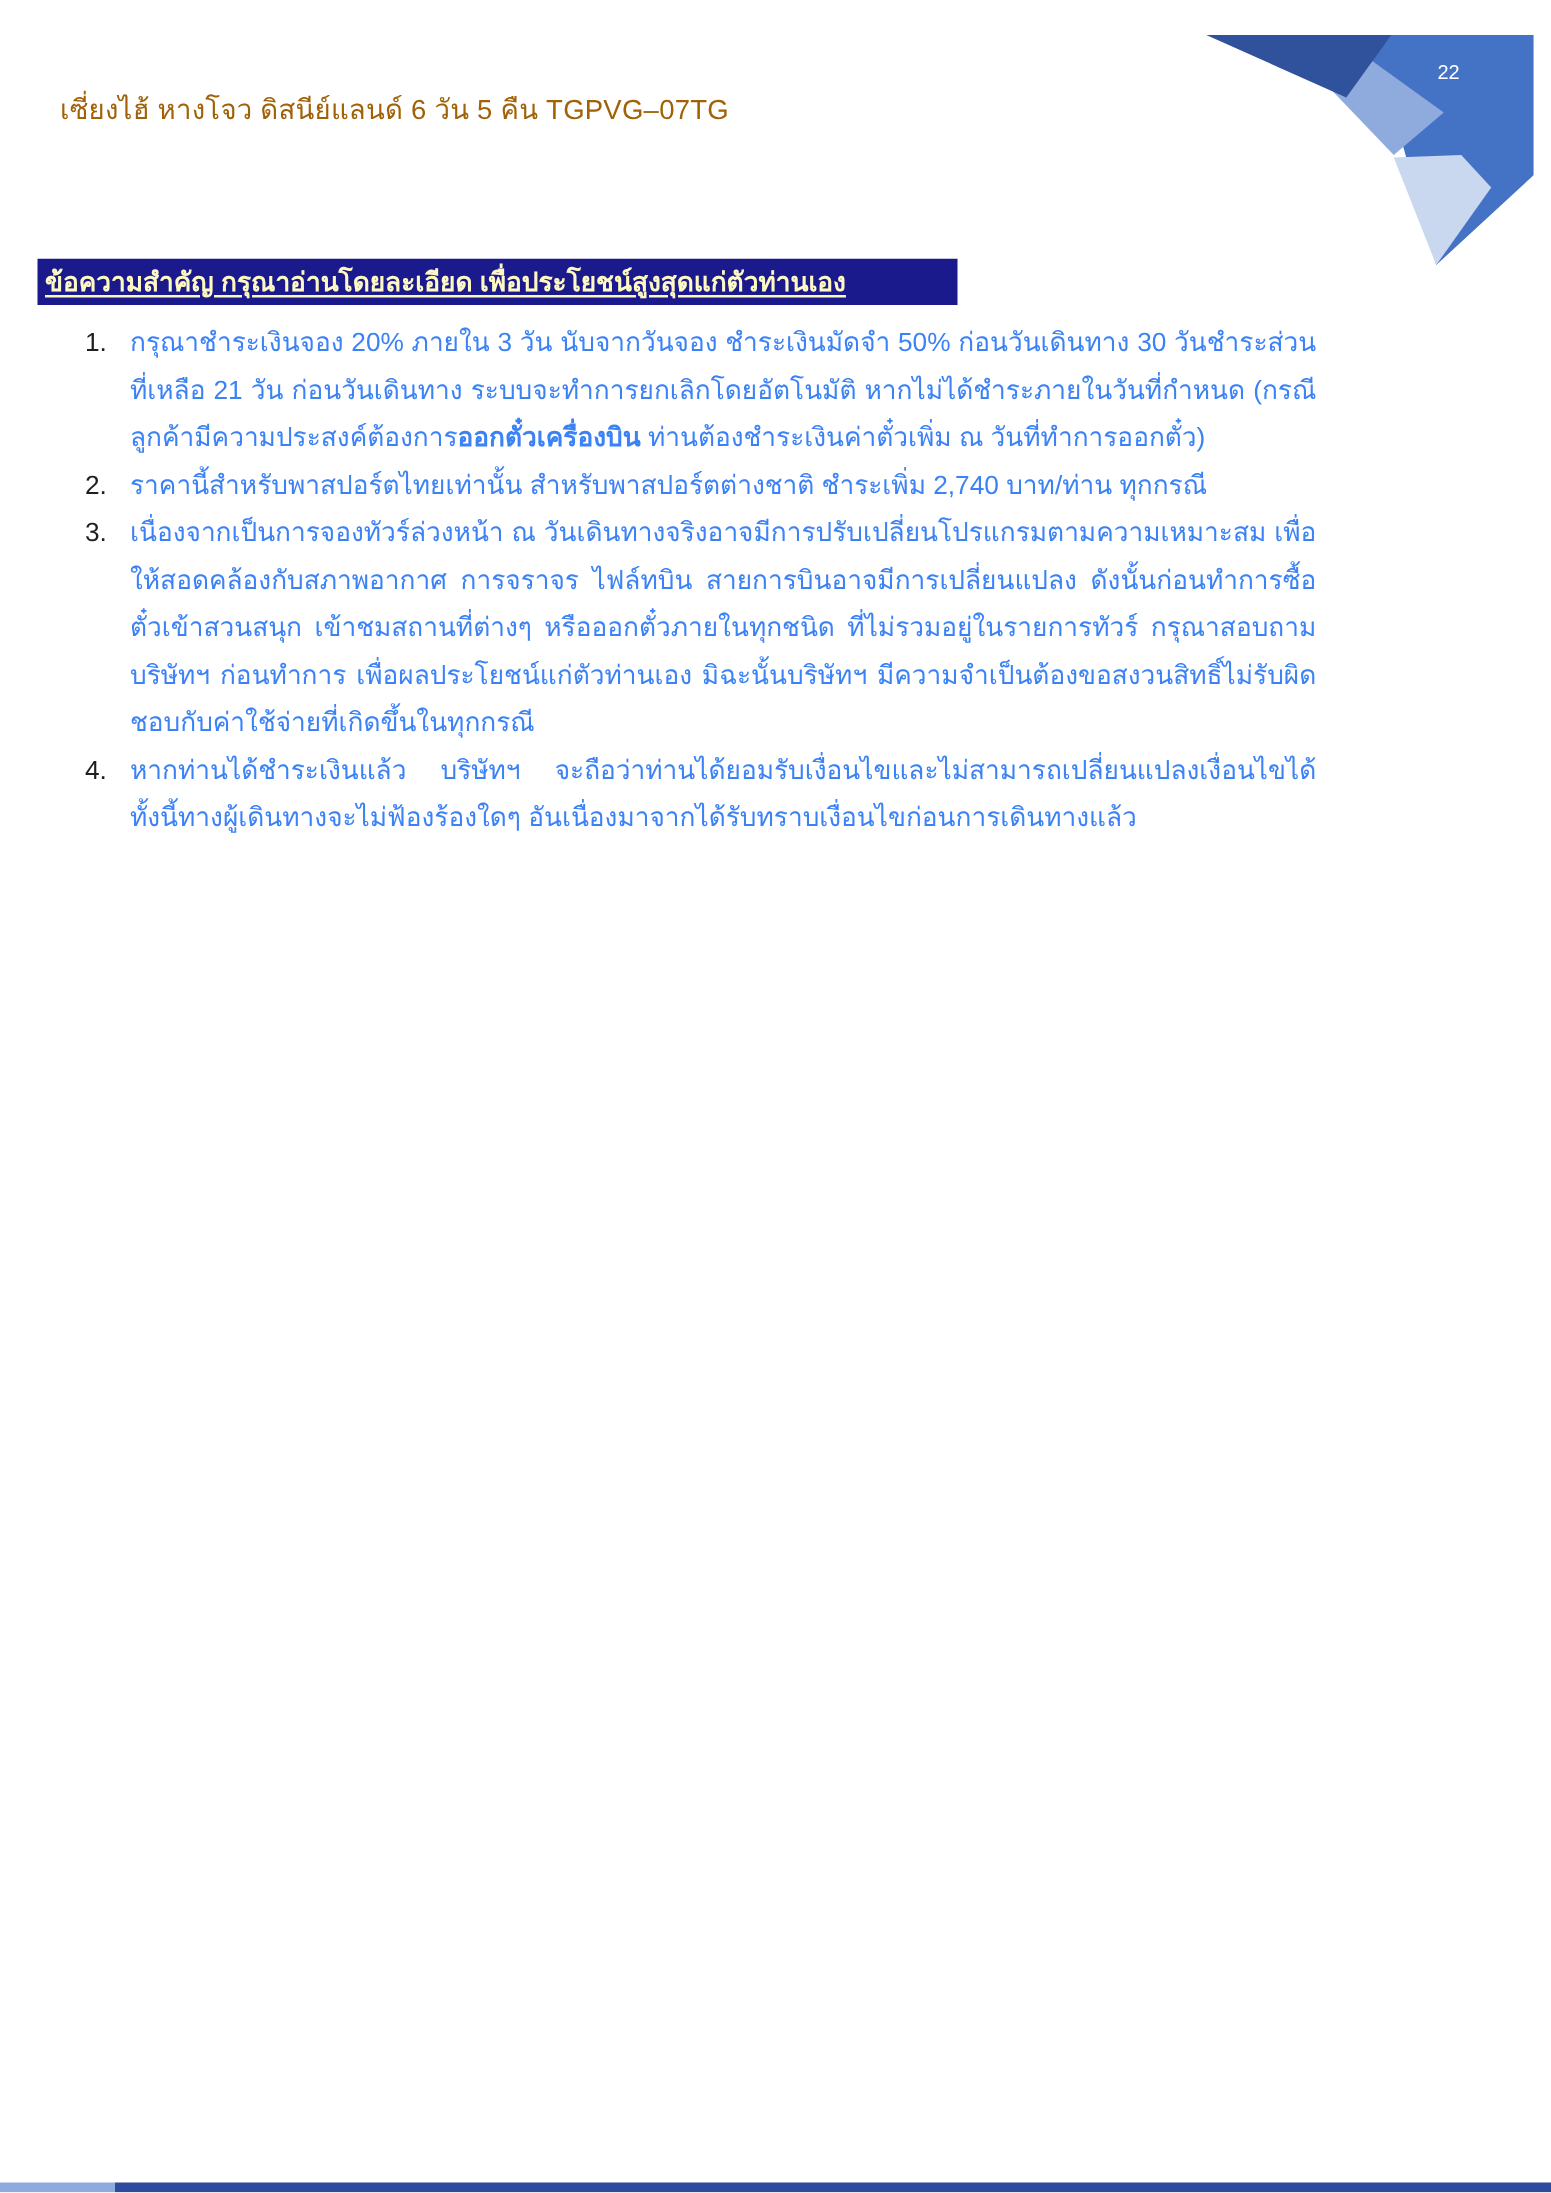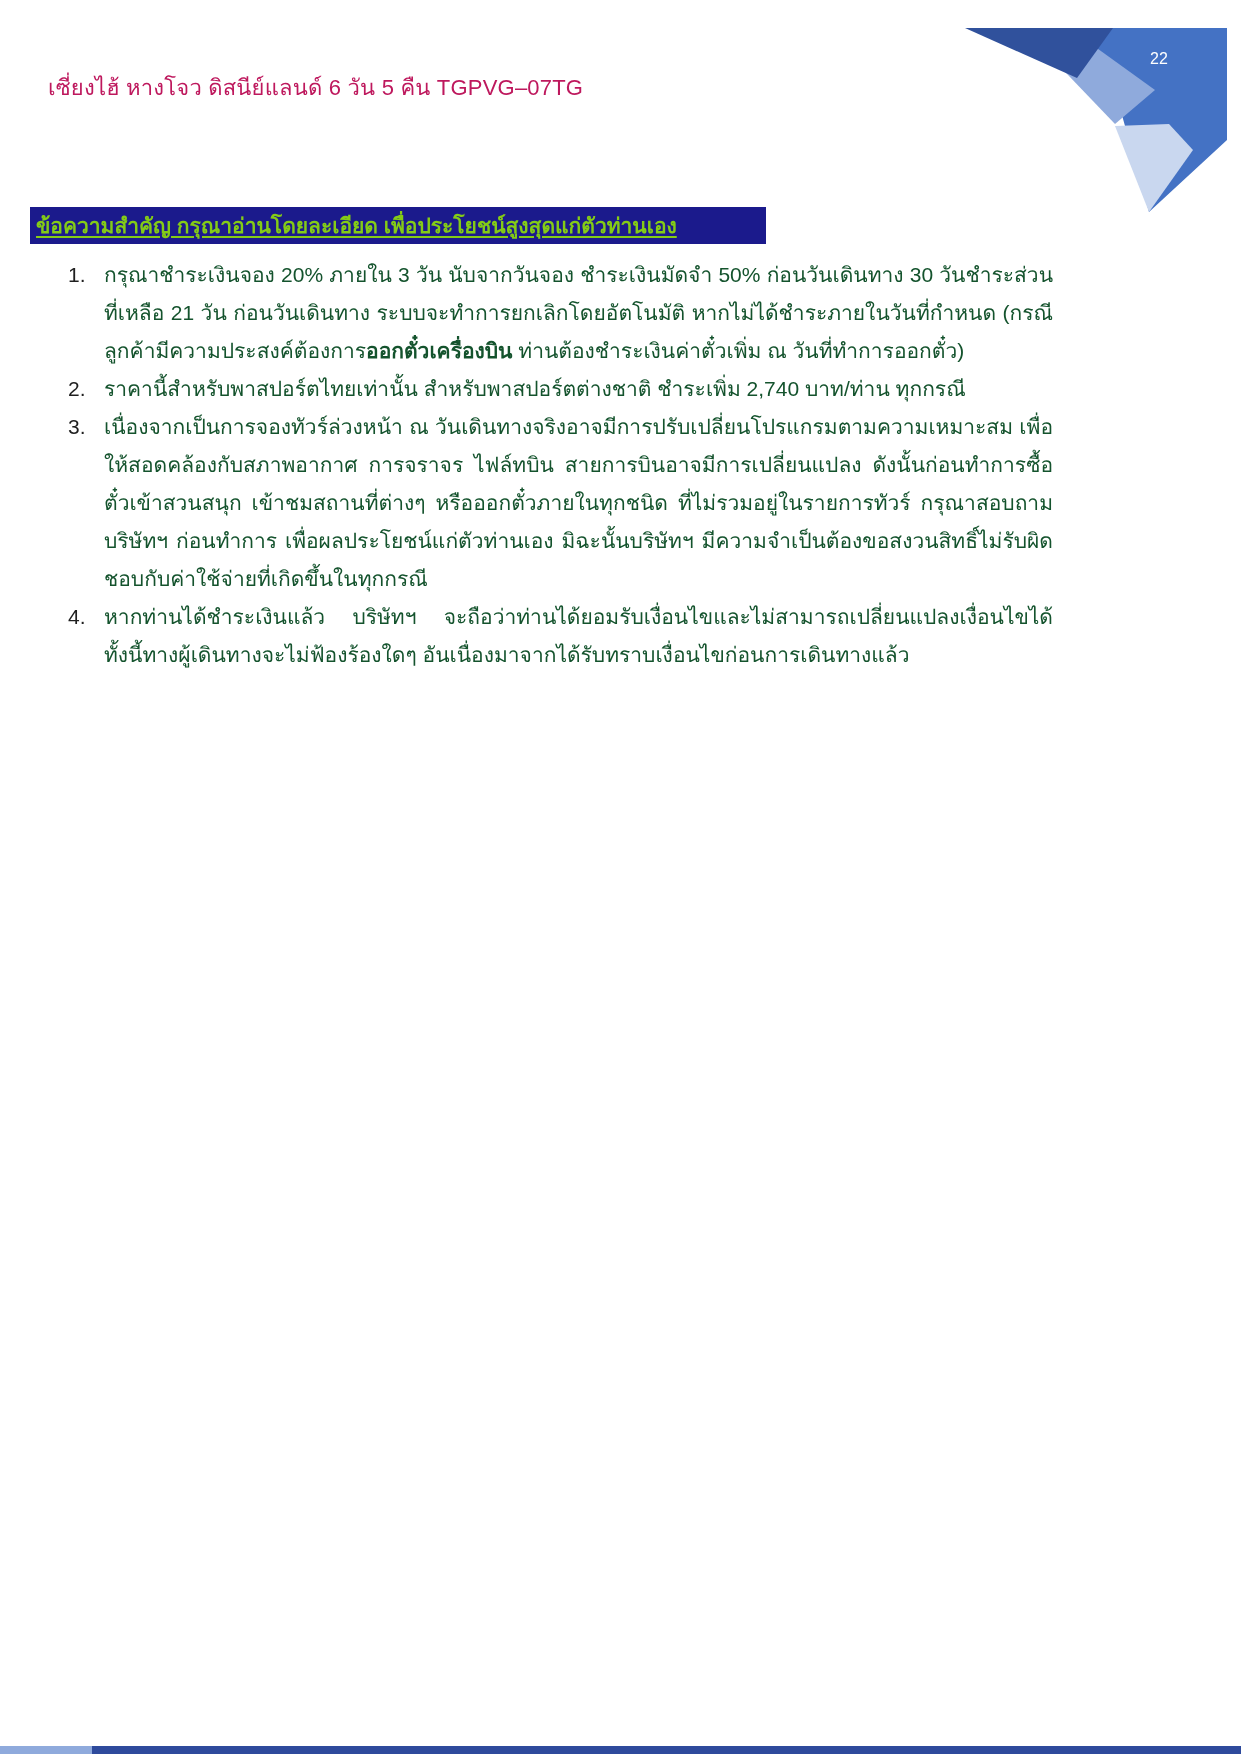--- a/index.html
+++ b/index.html
@@ -13,21 +13,21 @@
     width: 1241px;
     height: 1754px;
     background: #ffffff;
     overflow: hidden;
   }
   .header-title {
     position: absolute;
     left: 48px;
     top: 70px;
     font-size: 22px;
-    color: #be185d;
+    color: #a16207;
     letter-spacing: 0.2px;
     white-space: nowrap;
   }
   .corner {
     position: absolute;
     left: 965px;
     top: 28px;
     width: 262px;
     height: 186px;
   }
@@ -48,21 +48,21 @@
     left: 30px;
     top: 207px;
     width: 736px;
     height: 37px;
     display: flex;
     align-items: center;
     padding-left: 6px;
     box-sizing: border-box;
   }
   .banner-text {
-    color: #84cc16;
+    color: #fef9c3;
     font-weight: 700;
     font-size: 21px;
     text-decoration: underline;
     text-underline-offset: 3px;
     white-space: nowrap;
   }
   .notes {
     position: absolute;
     left: 68px;
     top: 256px;
@@ -75,21 +75,21 @@
   .note-num {
     flex: 0 0 36px;
     font-size: 21px;
     line-height: 38px;
     color: #1f1f1f;
   }
   .note-text {
     flex: 1 1 auto;
     font-size: 21px;
     line-height: 38px;
-    color: #14532d;
+    color: #3b82f6;
     text-align: justify;
     text-justify: inter-word;
   }
   .footer-bar {
     position: absolute;
     left: 0;
     bottom: 0;
     width: 1241px;
     height: 8px;
     display: flex;

